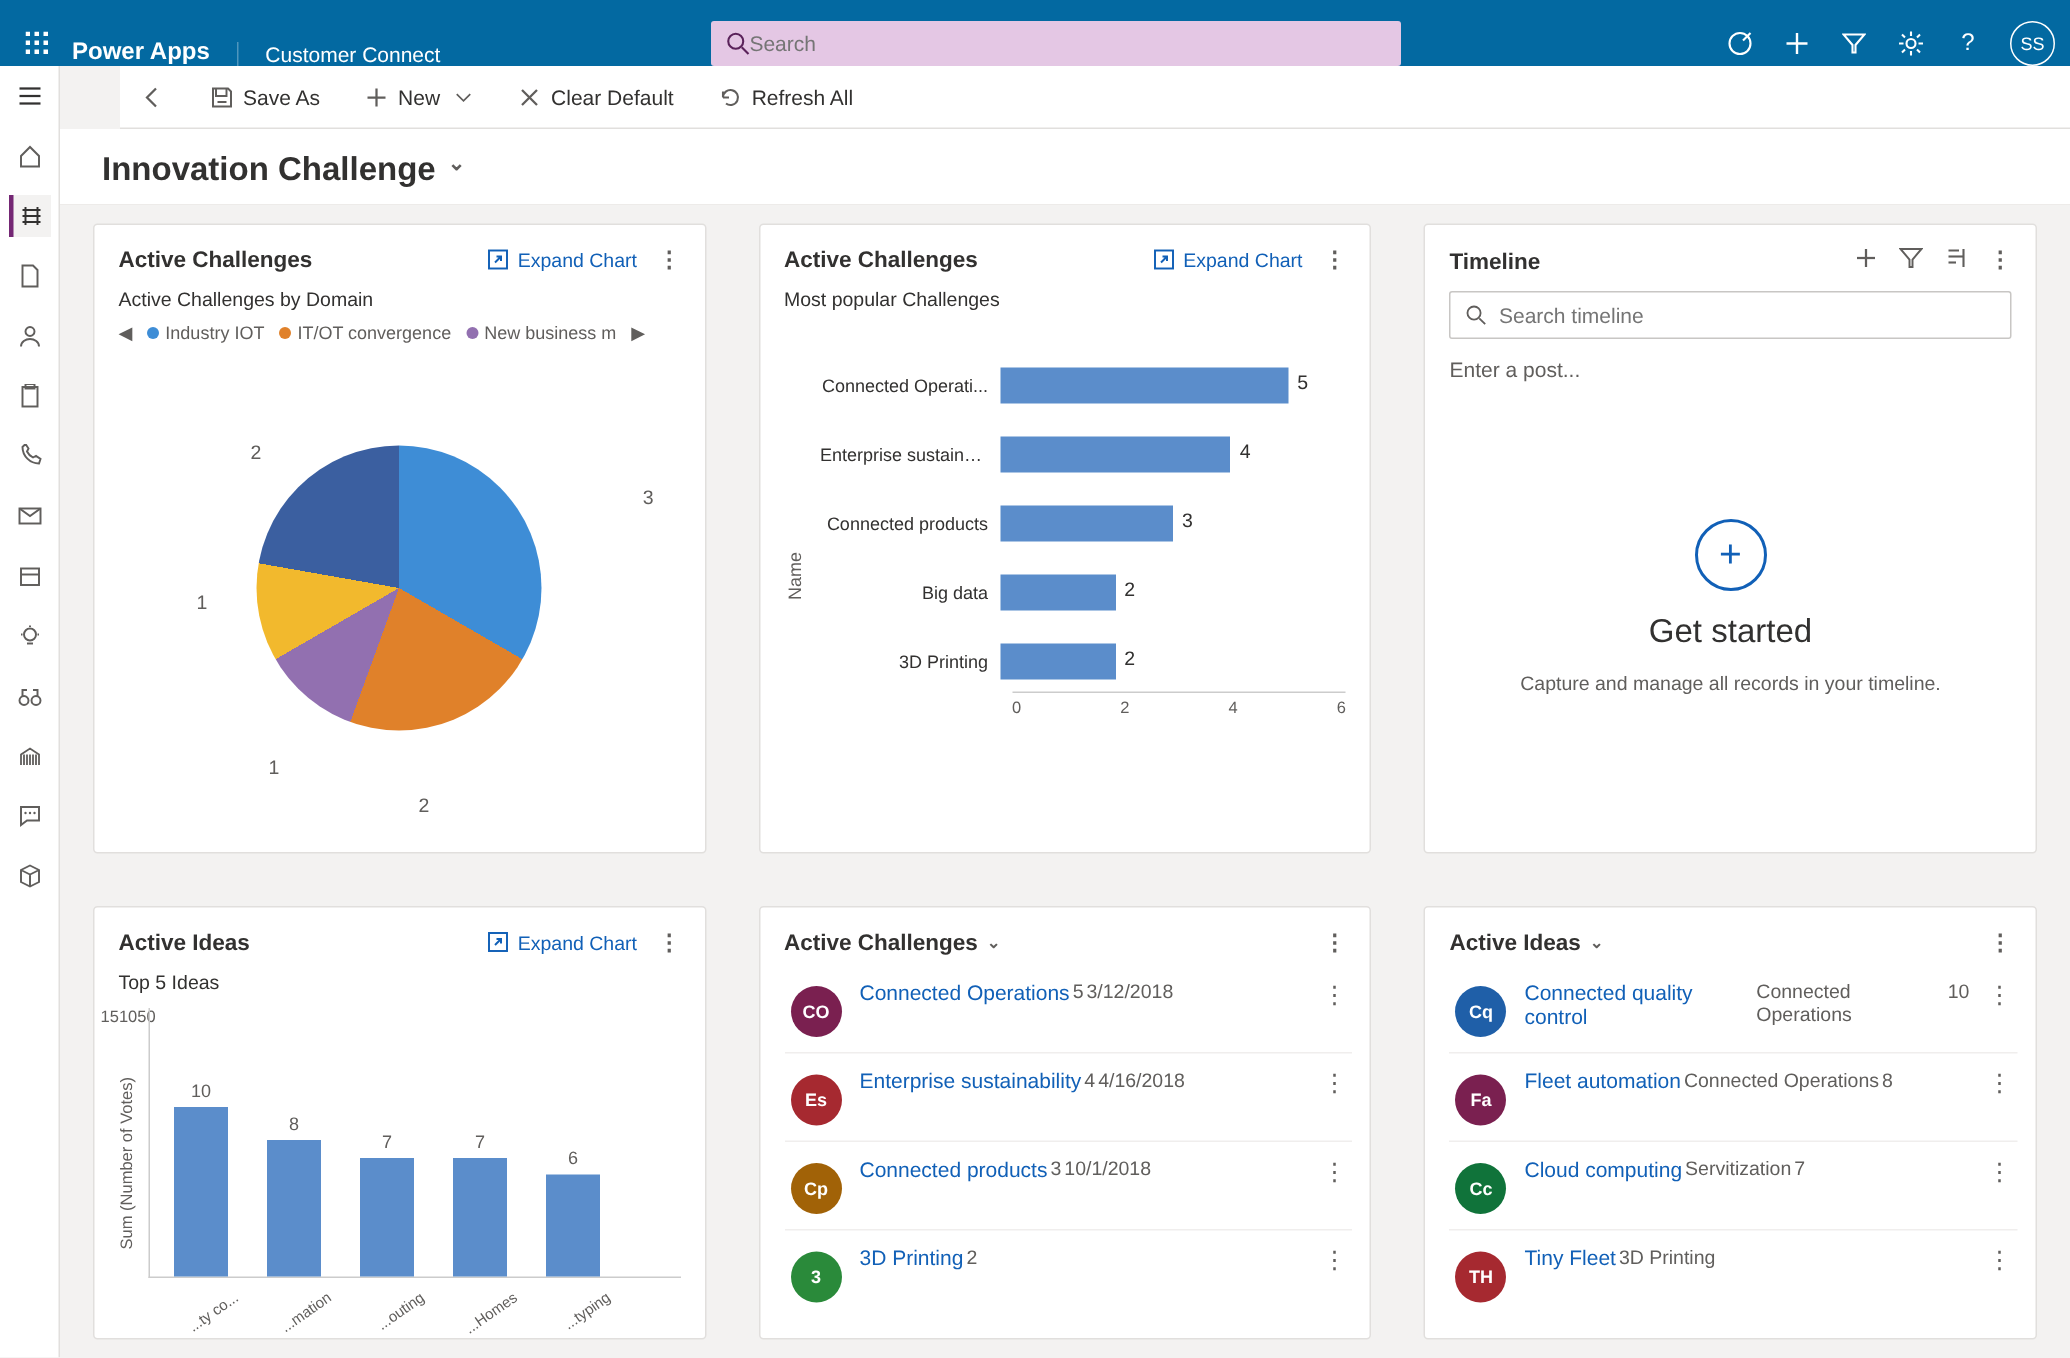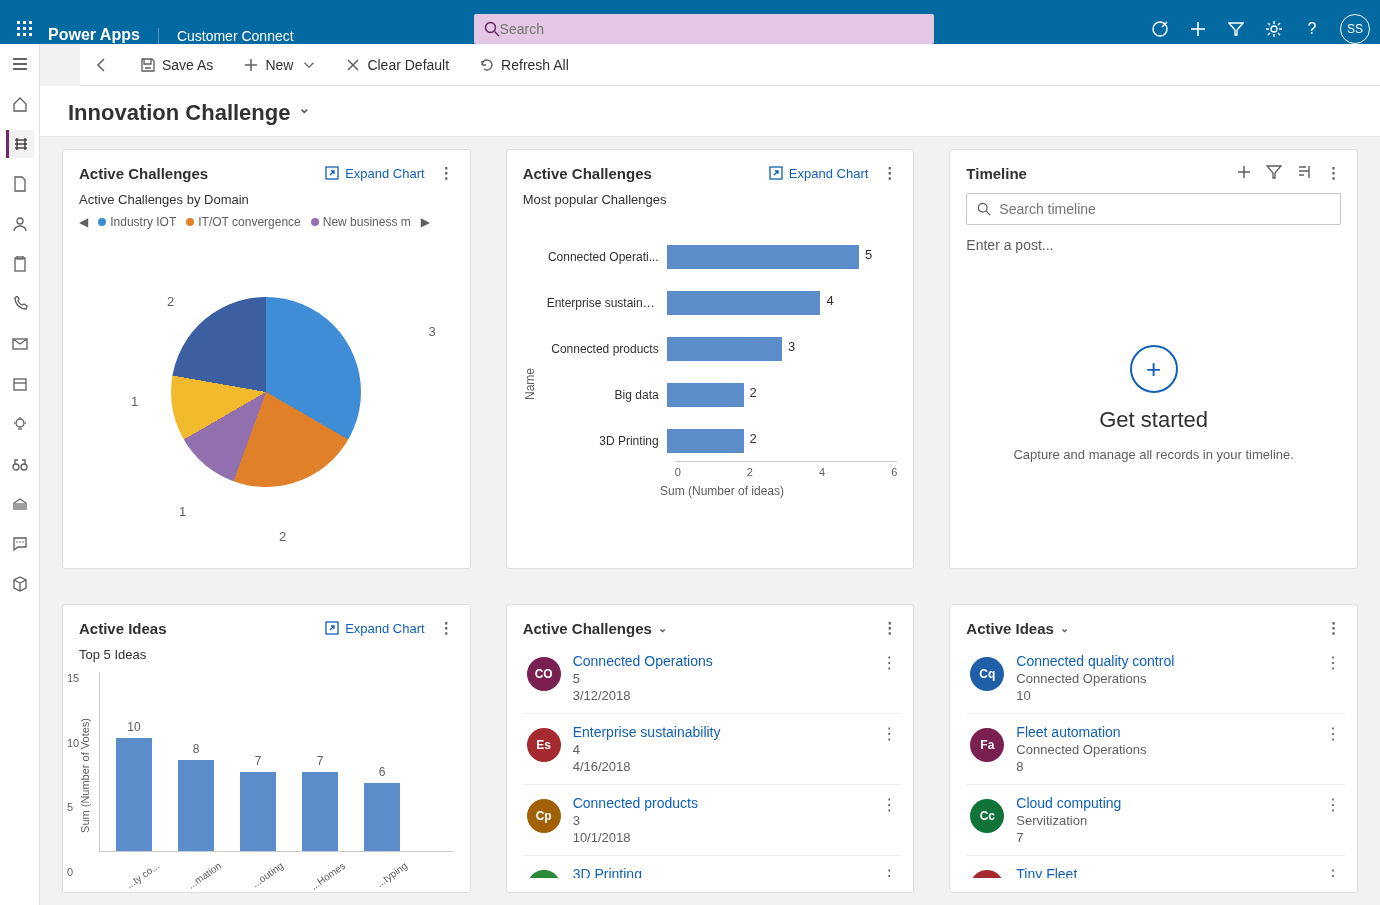--- a/index.html
+++ b/index.html
@@ -72,26 +72,26 @@
 .tl-msg { font-size:13px; color:#605e5c;}
 
 
 .vbar-chart { flex:1; display:flex; margin-top:10px;}
 .vbar-yaxis-label { writing-mode:vertical-rl; transform:rotate(180deg); font-size:11px; color:#605e5c; align-self:center;}
 .vbar-plot { flex:1; display:flex; align-items:flex-end; gap:18px; margin-left:8px; position:relative; border-left:1px solid #ccc; border-bottom:1px solid #ccc; height:180px; padding:0 12px;}
 .vbar-col { display:flex; flex-direction:column; align-items:center; width:44px;}
 .vbar-fill { width:36px; background:#5b8dcb;}
 .vbar-val { font-size:12px; color:#605e5c; margin-bottom:4px;}
 .vbar-cat { font-size:10px; color:#605e5c; transform:rotate(-35deg); transform-origin:top right; white-space:nowrap; margin-top:8px; width:44px; text-align:right;}
-.vbar-yticks { position:absolute; left:-24px; top:0; bottom:0; display:flex; flex-direction:column; justify-content:space-between; font-size:11px; color:#605e5c;}
+.vbar-yticks { position:absolute; left:-24px; top:0; bottom:0; display:flex; justify-content:space-between; font-size:11px; color:#605e5c;}
 
 
 .list-card .list-row { display:flex; align-items:flex-start; padding:10px 4px; border-bottom:1px solid #f0eeed; gap:12px;}
 .circ { width:34px; height:34px; border-radius:50%; color:#fff; font-size:12px; display:flex; align-items:center; justify-content:center; flex-shrink:0; font-weight:600; margin-top:4px;}
-.row-main { flex:1; display:flex; flex-direction:column; gap:2px;}
+.row-main { flex:1; display:flex; flex-direction:row; gap:2px;}
 .row-title { font-size:14px; color:#1160b7; cursor:pointer;}
 .row-sub { font-size:13px; color:#605e5c;}
 .row-more { color:#605e5c; cursor:pointer;}
 .list-scroll { overflow-y:auto; flex:1; margin-right:-10px; padding-right:6px;}
 .list-scroll::-webkit-scrollbar { width:10px;}
 .list-scroll::-webkit-scrollbar-thumb { background:#c8c6c4;}
 
 .sect-header { display:flex; align-items:center; gap:6px; font-size:15px; font-weight:600; margin-bottom:6px;}
 .sect-chev { font-size:11px; color:#605e5c;}
 
@@ -386,21 +386,20 @@
                     <span class="hbar-val">2</span>
                   </div>
                 </div>
               </div>
               <div class="hbar-axis">
                 <span>0</span>
                 <span>2</span>
                 <span>4</span>
                 <span>6</span>
               </div>
-              <div class="hbar-xlabel">Sum (Number of ideas)</div>
             </div>
         </div>
       </div>
 
       <div class="card timeline-card">
         <div class="card-header">
           <span>Timeline</span>
           <div class="tl-actions">
             <span class="ic"><svg width="16" height="16" viewBox="0 0 16 16">
                   <line x1="8" y1="2" x2="8" y2="14" stroke="#605e5c" stroke-width="1.5"></line>

